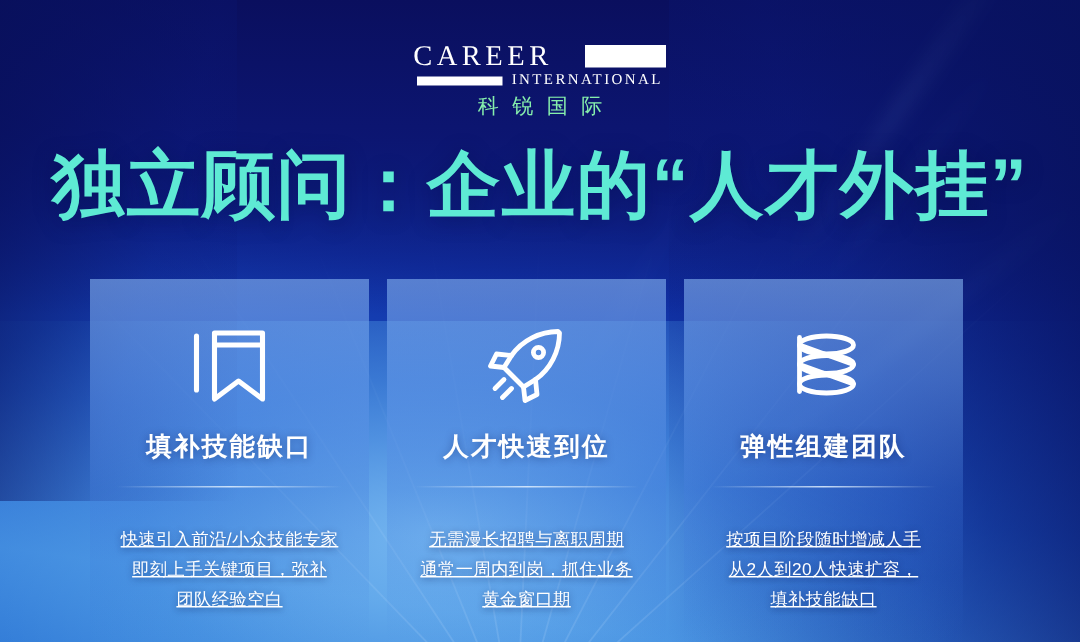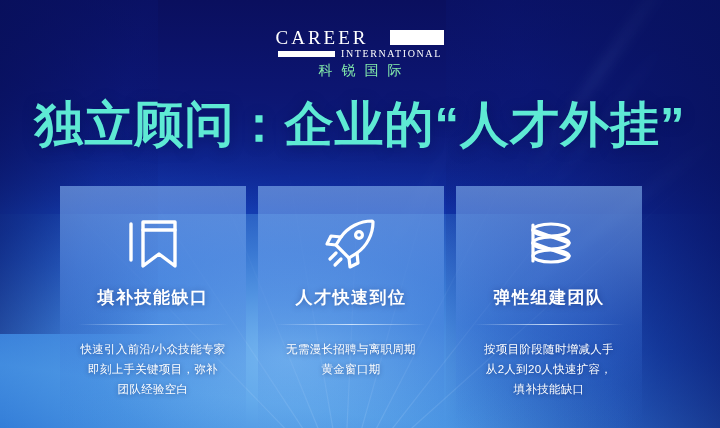--- a/index.html
+++ b/index.html
@@ -190,27 +190,28 @@
     margin-top: 6px;
     text-shadow: 0 1px 6px rgba(6,20,80,0.4);
   }
   .card-divider {
     width: 150px;
     height: 1px;
     margin: 15px auto 0 auto;
     background: linear-gradient(90deg, rgba(200,225,255,0) 0%, rgba(225,240,255,0.85) 50%, rgba(200,225,255,0) 100%);
   }
   .card-body {
-    margin-top: 14px;
+    margin-top: 25px;
     text-align: center;
     color: #ffffff;
     font-size: 11.5px;
     line-height: 1.75;
     letter-spacing: .3px;
     text-shadow: 0 1px 5px rgba(6,20,80,0.45);
+    text-decoration: underline;
   }
   .card-body div { white-space: nowrap; }
 </style>
 </head>
 <body>
 
 <div class="poster">
 
   <div class="bg-base"></div>
   <div class="bg-topfade"></div>
@@ -284,20 +285,21 @@
           <path d="M19 22 L9 21 L5 29 L14 30"></path>
           <path d="M27 43 L28 52 L36 48 L35 38"></path>
           <path d="M14 38 L8 44"></path>
           <path d="M19 44 L13 50"></path>
         </svg>
       </div>
       <div class="card-title">人才快速到位</div>
       <div class="card-divider"></div>
       <div class="card-body">
         <div>无需漫长招聘与离职周期</div>
+        <div>通常一周内到岗，抓住业务</div>
         <div>黄金窗口期</div>
       </div>
     </div>
 
     <div class="card">
       <div class="card-icon">
         <svg width="60" height="56" viewBox="0 0 60 56" fill="none" stroke="#ffffff" stroke-width="3.2" stroke-linejoin="round" stroke-linecap="round">
           <ellipse cx="32" cy="15" rx="18" ry="6"></ellipse>
           <ellipse cx="32" cy="28" rx="18" ry="6"></ellipse>
           <ellipse cx="32" cy="41" rx="18" ry="6"></ellipse>

